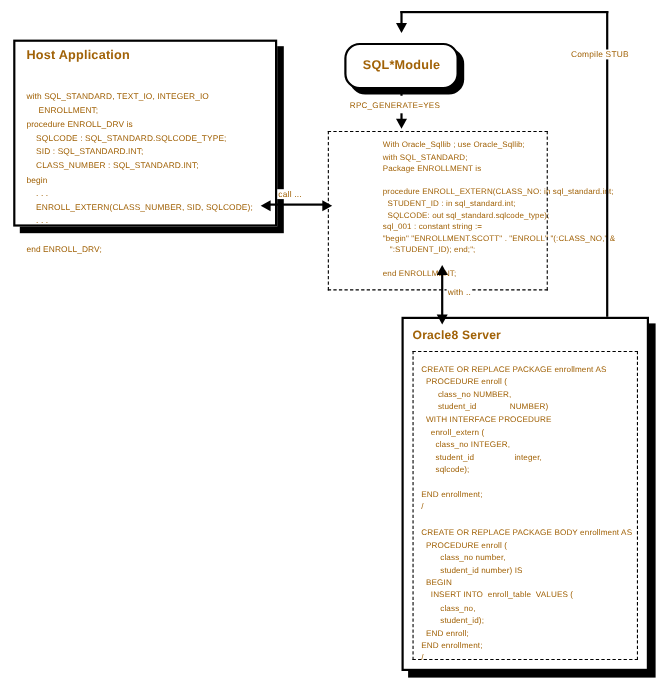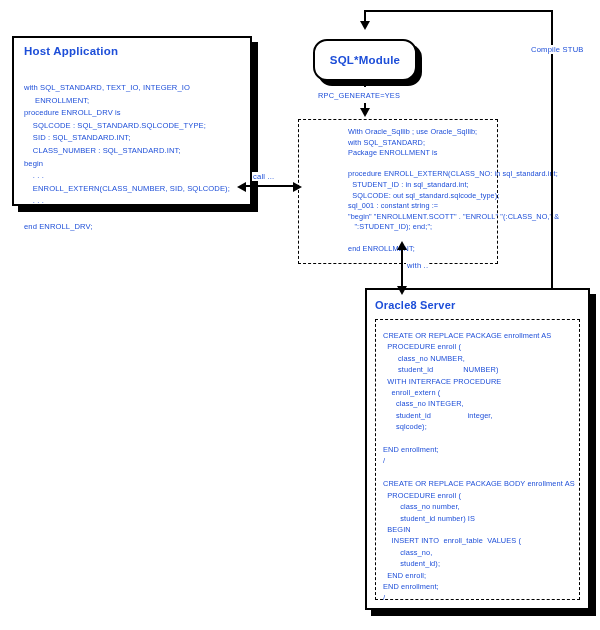--- a/index.html
+++ b/index.html
@@ -6,21 +6,21 @@
     margin: 0;
     padding: 0;
     background: #ffffff;
   }
   #canvas {
     position: relative;
     width: 600px;
     height: 630px;
     background: #ffffff;
     font-family: "Liberation Sans", sans-serif;
-    color: #1d4ed8;
+    color: #a16207;
     overflow: hidden;
   }
 
   
   .shadow-block {
     position: absolute;
     background: #000000;
   }
   .box {
     position: absolute;
@@ -197,21 +197,21 @@
   END enroll;
 END enrollment;
 /</div>
 
   <div class="vline" style="left:551px; top:10px; height:278px;"></div>
 
   <div class="hline" style="left:364px; top:10px; width:189px;"></div>
 
   <div class="vline" style="left:364px; top:10px; height:13px;"></div>
   <div class="arrow-down" style="left:360px; top:21px;"></div>
-  <div class="edge-label" style="left:530px; top:45px;">Compile STUB</div>
+  <div class="edge-label" style="left:518px; top:45px;">Compile STUB</div>
 
   <div class="vline-dash" style="left:364px; top:81px; height:17px;"></div>
   <div class="edge-label small" style="left:317px; top:91px;">RPC_GENERATE=YES</div>
   <div class="vline-dash" style="left:364px; top:103px; height:7px;"></div>
   <div class="arrow-down" style="left:360px; top:108px;"></div>
 
   <div class="hline" style="left:243px; top:185px; width:52px;"></div>
   <div class="arrow-left" style="left:237px; top:182px;"></div>
   <div class="arrow-right" style="left:293px; top:182px;"></div>
   <div class="edge-label" style="left:252px; top:172px;text-align:right;">call ...</div>

